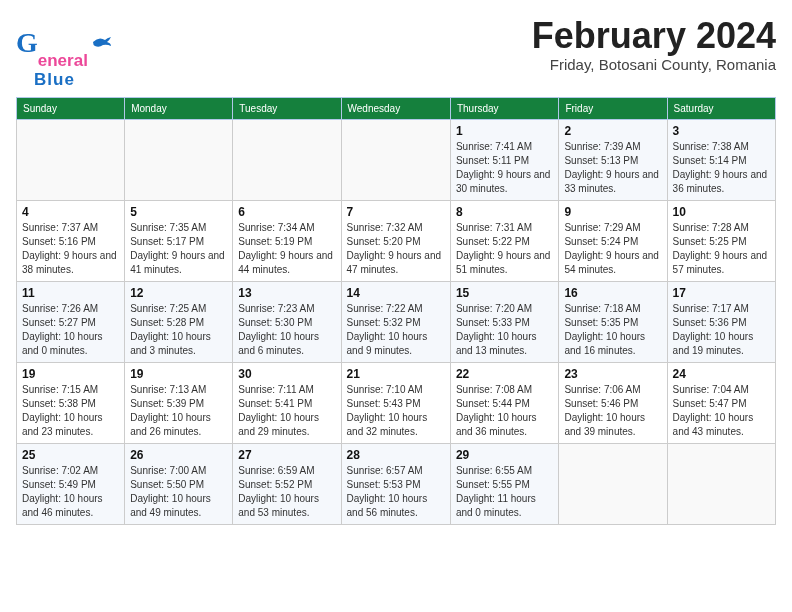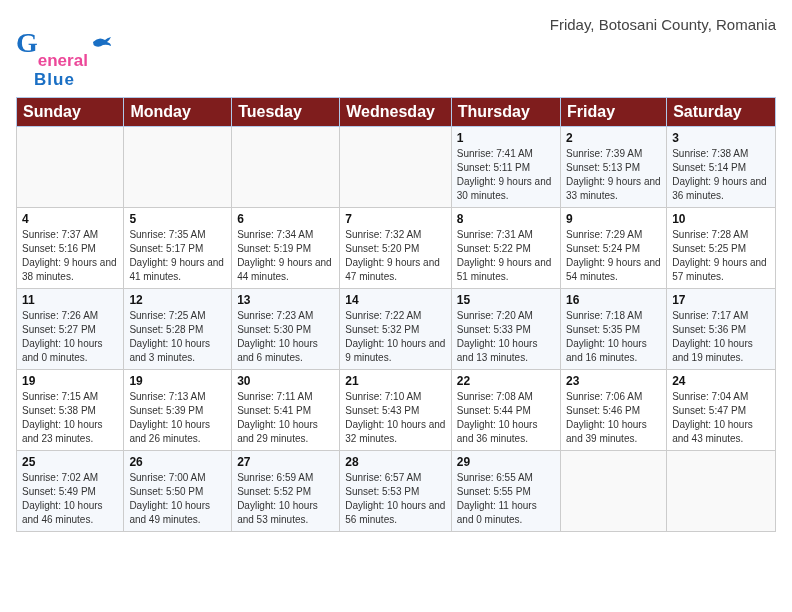--- a/index.html
+++ b/index.html
@@ -28,26 +28,26 @@
     .subtitle {
       font-size: 15px;
       color: #444;
     }
     .calendar-table {
       width: 100%;
       border-collapse: collapse;
       font-size: 11px;
     }
     .calendar-table th {
-      background-color: #7f1d1d;
+      background-color: #15803d;
       color: #fff;
       text-align: left;
       padding: 5px 6px;
-      font-size: 16px;
-      font-weight: bold;
+      font-size: 10px;
+      font-weight: normal;
       border: 1px solid #b0c8e8;
     }
     .calendar-table td {
       border: 1px solid #ccc;
       vertical-align: top;
       padding: 4px 5px;
       width: 113px;
       min-height: 80px;
       background: #fff;
     }
@@ -89,20 +89,21 @@
       <svg width="22" height="18" viewBox="0 0 22 18" style="margin-left:3px;">
         <path d="M2,8 Q8,2 14,6 Q16,4 20,3 Q18,7 16,8 Q20,9 20,12 Q16,10 12,11 Q8,14 4,12 Q2,11 2,8 Z" fill="#1a6fc4"></path>
         <path d="M14,6 Q16,8 16,8" stroke="#1a6fc4" stroke-width="1" fill="none"></path>
       </svg>
     </div>
     <div class="logo-row2">
       <span style="font-size:17px;font-weight:bold;color:#1a6fc4;font-family:Arial,sans-serif;letter-spacing:1px;">Blue</span>
     </div>
   </div>
   <div class="title-area">
+    <div class="main-title">February 2024</div>
     <div class="subtitle">Friday, Botosani County, Romania</div>
   </div>
 </div>
 
 <table class="calendar-table">
   <thead>
     <tr>
       <th>Sunday</th>
       <th>Monday</th>
       <th>Tuesday</th>

